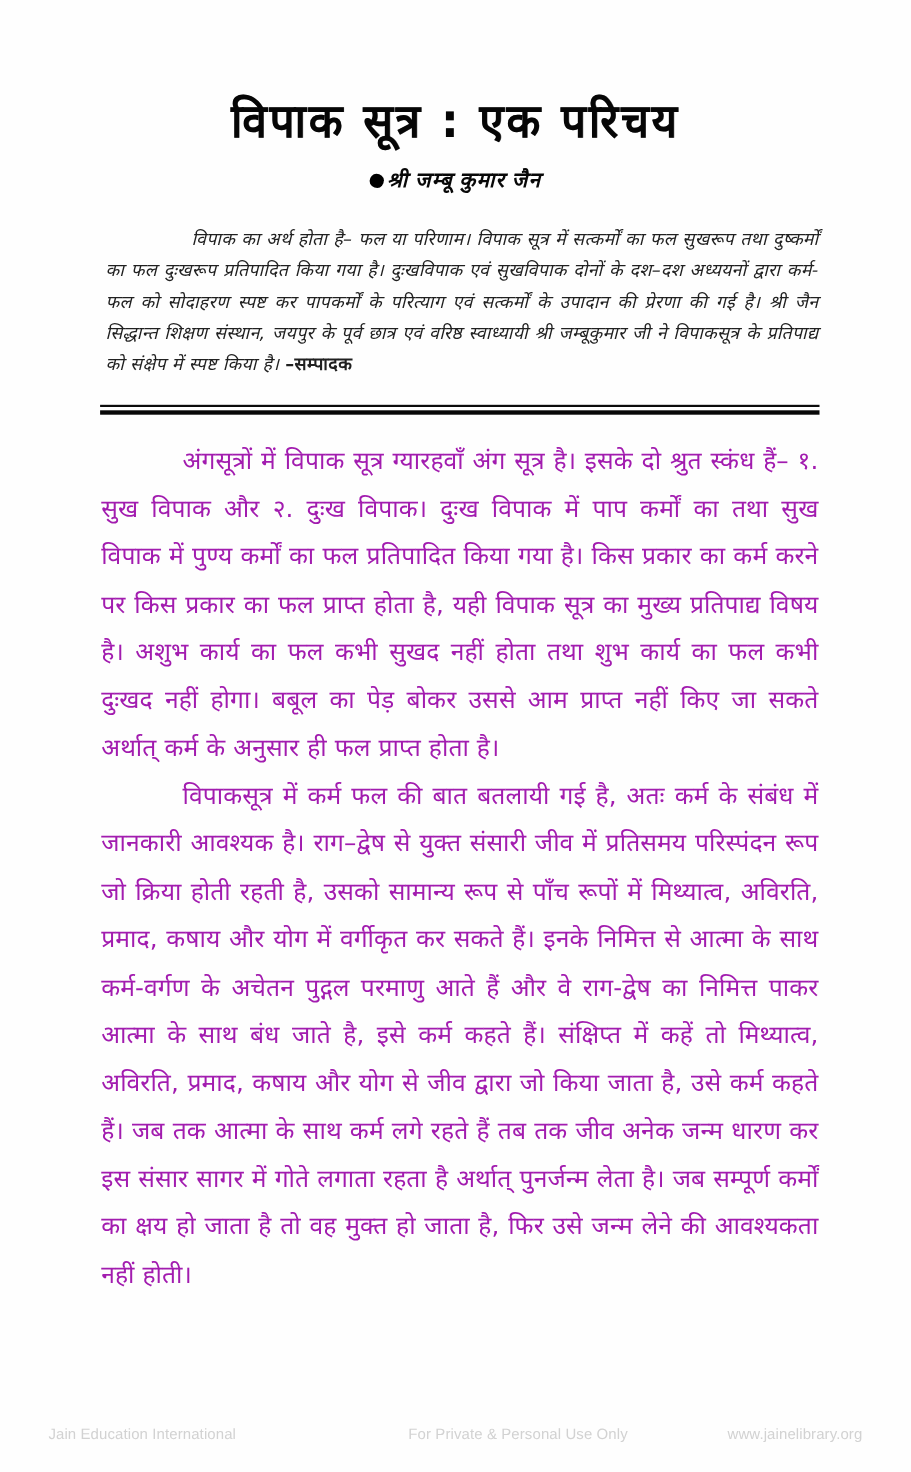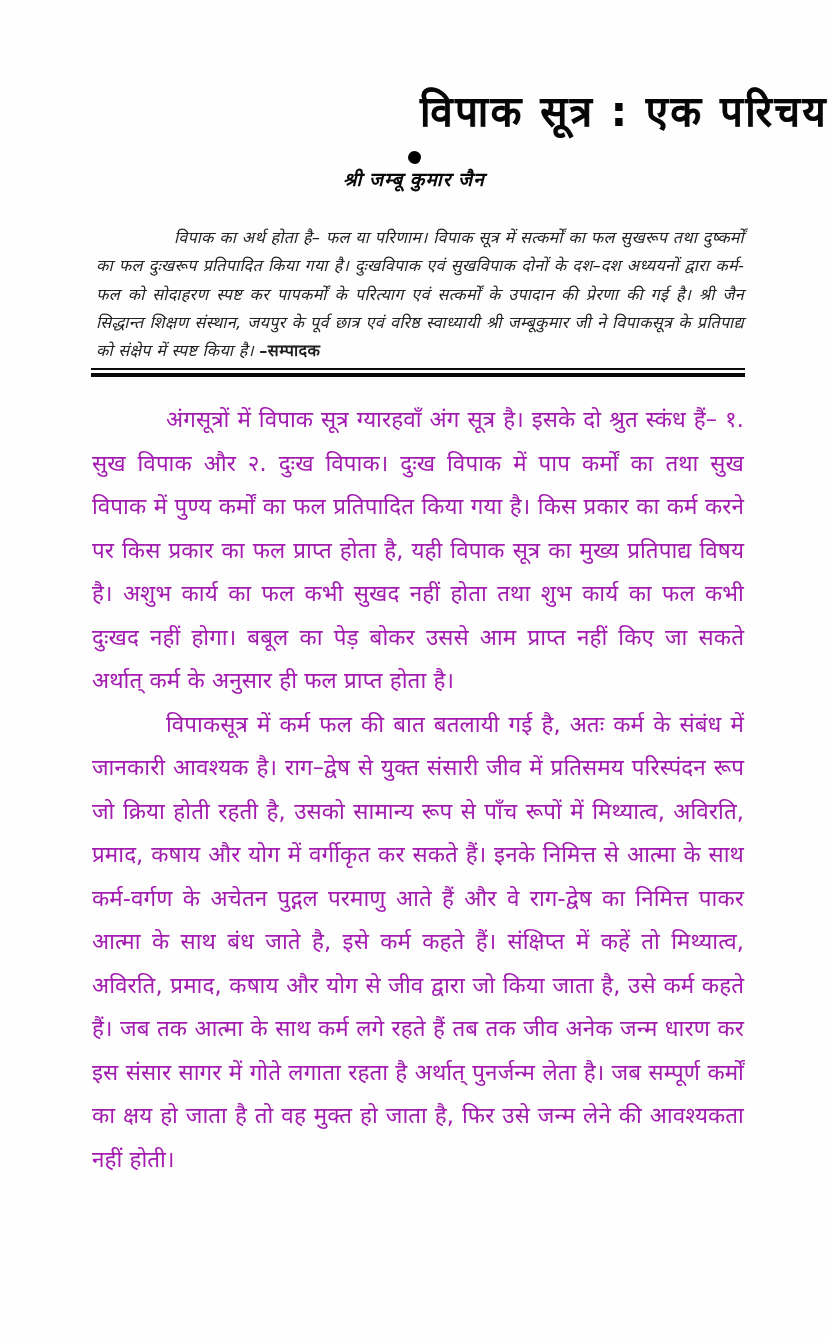--- a/index.html
+++ b/index.html
@@ -21,45 +21,44 @@
     inset: 0;
     background: #fefefe;
   }
 
   
   .title-block {
     position: absolute;
     top: 88px;
     left: 0;
     right: 0;
-    text-align: right;
+    text-align: center;
   }
   .doc-title {
     font-size: 40px;
     line-height: 1.15;
     font-weight: 600;
     letter-spacing: 2.5px;
     color: #060606;
     font-family: "DejaVu Sans", "Liberation Sans", sans-serif;
     transform: scaleY(1.06);
     text-shadow: 0.4px 0 0 rgba(0,0,0,0.55);
   }
   .byline {
     margin-top: 16px;
     font-size: 19px;
     font-weight: bold;
     font-style: italic;
     letter-spacing: 1.1px;
     color: #080808;
-    font-family: Liberation Sans, sans-serif;
+    font-family: Liberation Serif, serif;
     display: flex;
     justify-content: center;
     align-items: center;
     gap: 3px;
-    flex-direction: column;
   }
   .byline-ornament {
     display: inline-block;
     width: 13px;
     height: 13px;
     background: #000;
     border-radius: 48% 52% 45% 55% / 50% 45% 55% 50%;
     position: relative;
     top: 1px;
   }
@@ -73,21 +72,20 @@
     font-size: 16.2px;
     line-height: 28.3px;
     text-align: justify;
     text-justify: inter-word;
     font-style: italic;
     letter-spacing: 0.25px;
     color: #101010;
     font-family: "DejaVu Sans", "Liberation Sans", sans-serif;
     text-indent: 78px;
     opacity: 0.93;
-    margin-top: 20px;
   }
   .intro .editor-sign {
     font-style: normal;
     font-weight: bold;
     letter-spacing: 0.4px;
   }
 
   
   .divider {
     position: absolute;
@@ -168,14 +166,19 @@
     <div class="rule-thin"></div>
     <div class="rule-gap"></div>
     <div class="rule-thick"></div>
   </div>
 
   <div class="body-text">
     <p>अंगसूत्रों में विपाक सूत्र ग्यारहवाँ अंग सूत्र है। इसके दो श्रुत स्कंध हैं– १. सुख विपाक और २. दुःख विपाक। दुःख विपाक में पाप कर्मों का तथा सुख विपाक में पुण्य कर्मों का फल प्रतिपादित किया गया है। किस प्रकार का कर्म करने पर किस प्रकार का फल प्राप्त होता है, यही विपाक सूत्र का मुख्य प्रतिपाद्य विषय है। अशुभ कार्य का फल कभी सुखद नहीं होता तथा शुभ कार्य का फल कभी दुःखद नहीं होगा। बबूल का पेड़ बोकर उससे आम प्राप्त नहीं किए जा सकते अर्थात् कर्म के अनुसार ही फल प्राप्त होता है।</p>
     <p>विपाकसूत्र में कर्म फल की बात बतलायी गई है, अतः कर्म के संबंध में जानकारी आवश्यक है। राग–द्वेष से युक्त संसारी जीव में प्रतिसमय परिस्पंदन रूप जो क्रिया होती रहती है, उसको सामान्य रूप से पाँच रूपों में मिथ्यात्व, अविरति, प्रमाद, कषाय और योग में वर्गीकृत कर सकते हैं। इनके निमित्त से आत्मा के साथ कर्म-वर्गण के अचेतन पुद्गल परमाणु आते हैं और वे राग-द्वेष का निमित्त पाकर आत्मा के साथ बंध जाते है, इसे कर्म कहते हैं। संक्षिप्त में कहें तो मिथ्यात्व, अविरति, प्रमाद, कषाय और योग से जीव द्वारा जो किया जाता है, उसे कर्म कहते हैं। जब तक आत्मा के साथ कर्म लगे रहते हैं तब तक जीव अनेक जन्म धारण कर इस संसार सागर में गोते लगाता रहता है अर्थात् पुनर्जन्म लेता है। जब सम्पूर्ण कर्मों का क्षय हो जाता है तो वह मुक्त हो जाता है, फिर उसे जन्म लेने की आवश्यकता नहीं होती।</p>
   </div>
 
+  <div class="footer">
+    <span class="f-left">Jain Education International</span>
+    <span class="f-mid">For Private &amp; Personal Use Only</span>
+    <span class="f-right">www.jainelibrary.org</span>
+  </div>
 
 </div>
 
 </body></html>

